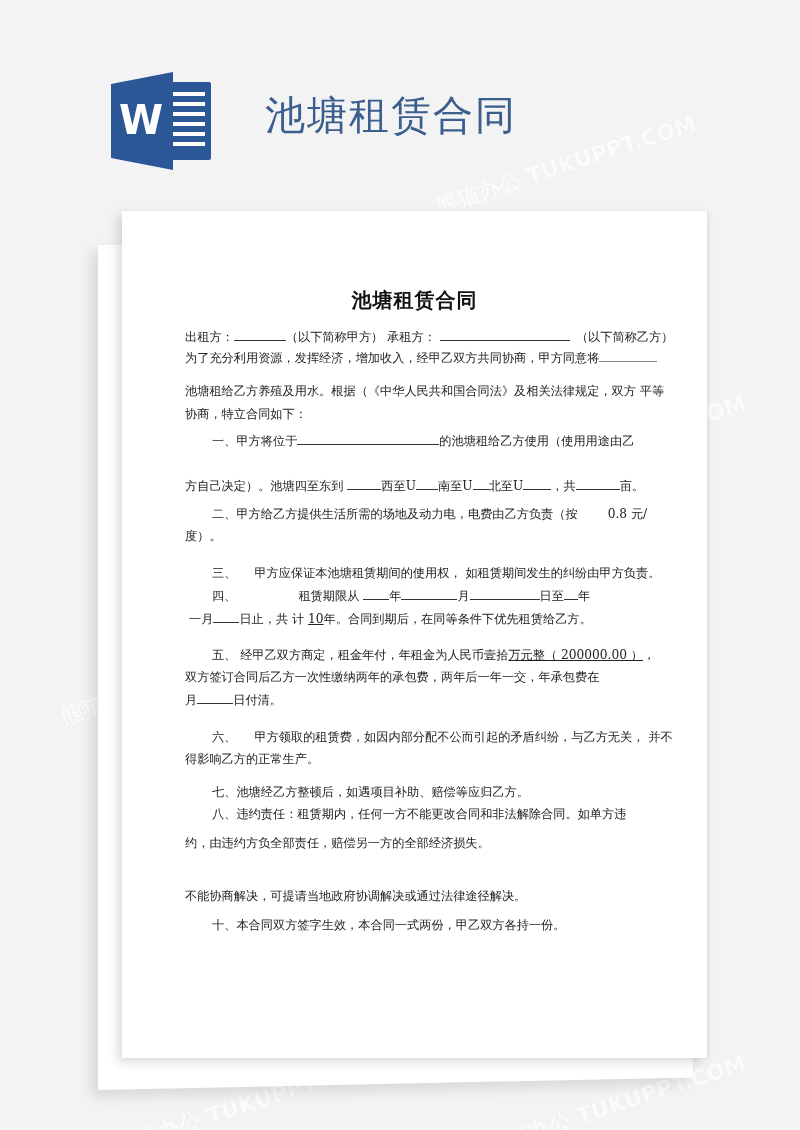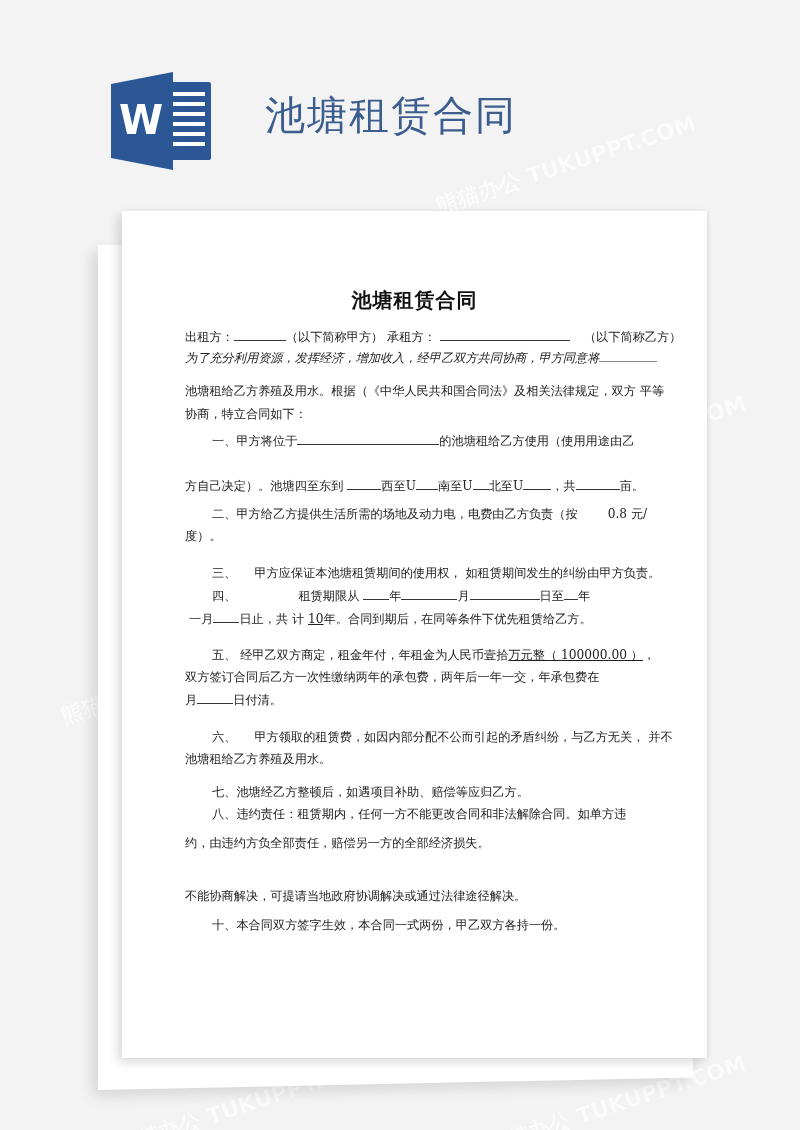--- a/index.html
+++ b/index.html
@@ -69,23 +69,23 @@
 <div class="watermark" style="left:110px;top:1090px;">熊猫办公 TUKUPPT.COM</div>
 <div class="watermark" style="left:480px;top:1090px;">熊猫办公 TUKUPPT.COM</div>
 
 <div class="page-back"></div>
 
 <div class="page-front">
   <div class="doc">
     <div class="doc-title">池塘租赁合同</div>
 
     <div class="line" style="left:63px;top:117px;">
-      <span>出租方：</span><span class="blank" style="width:52px;"></span><span>（以下简称甲方） 承租方：</span><span class="blank" style="width:130px;margin-left:4px;"></span><span style="margin-left:14px;">（以下简称乙方）</span>
+      <span>出租方：</span><span class="blank" style="width:52px;"></span><span>（以下简称甲方） 承租方：</span><span class="blank" style="width:130px;margin-left:4px;"></span><span style="margin-left:6px;">（以下简称乙方）</span>
     </div>
-    <div class="line" style="left:63px;top:138px;font-style:italic;">
+    <div class="line" style="left:63px;top:138px;">
       <span>为了充分利用资源，发挥经济，增加收入，经甲乙双方共同协商，甲方同意将</span><span class="blank" style="width:58px;border-color:#888;"></span>
     </div>
     <div class="line" style="left:63px;top:172px;">池塘租给乙方养殖及用水。根据（《中华人民共和国合同法》及相关法律规定，双方  平等</div>
     <div class="line" style="left:63px;top:195px;">协商，特立合同如下：</div>
 
     <div class="line" style="left:90px;top:221px;">
       <span>一、甲方将位于</span><span class="blank" style="width:142px;"></span><span>的池塘租给乙方使用（使用用途由乙</span>
     </div>
     <div class="line" style="left:63px;top:266px;">
       <span>方自己决定）。池塘四至东到</span>
@@ -103,31 +103,31 @@
     <div class="line" style="left:90px;top:376px;">
       <span>四、</span><span style="margin-left:62px;">租赁期限从</span>
       <span class="blank" style="width:26px;"></span><span>年</span><span class="blank" style="width:56px;"></span><span>月</span><span class="blank" style="width:70px;"></span><span>日至</span><span class="blank" style="width:14px;"></span><span>年</span>
     </div>
     <div class="line" style="left:67px;top:399px;">
       <span>一月</span><span class="blank" style="width:26px;"></span><span>日止，共  计</span>
       <span class="u">10</span><span>年。合同到期后，在同等条件下优先租赁给乙方。</span>
     </div>
 
     <div class="line" style="left:90px;top:436px;">
-      <span>五、  经甲乙双方商定，租金年付，年租金为人民币壹拾</span><span class="u">万元整（      100000.00 ）</span><span>，</span>
+      <span>五、  经甲乙双方商定，租金年付，年租金为人民币壹拾</span><span class="u">万元整（      200000.00 ）</span><span>，</span>
     </div>
     <div class="line" style="left:63px;top:458px;">双方签订合同后乙方一次性缴纳两年的承包费，两年后一年一交，年承包费在</div>
     <div class="line" style="left:63px;top:480px;">
       <span>月</span><span class="blank" style="width:36px;"></span><span>日付清。</span>
     </div>
 
     <div class="line" style="left:90px;top:518px;">
       <span>六、</span><span style="margin-left:18px;">甲方领取的租赁费，如因内部分配不公而引起的矛盾纠纷，与乙方无关，  并不</span>
     </div>
-    <div class="line" style="left:63px;top:540px;">池塘租给乙方养殖及用水。</div>
+    <div class="line" style="left:63px;top:540px;">得影响乙方的正常生产。</div>
 
     <div class="line" style="left:90px;top:573px;">七、池塘经乙方整顿后，如遇项目补助、赔偿等应归乙方。</div>
     <div class="line" style="left:90px;top:595px;">八、违约责任：租赁期内，任何一方不能更改合同和非法解除合同。如单方违</div>
     <div class="line" style="left:63px;top:624px;">约，由违约方负全部责任，赔偿另一方的全部经济损失。</div>
     <div class="line" style="left:90px;top:706px;">十、本合同双方签字生效，本合同一式两份，甲乙双方各持一份。</div>
     <div class="line" style="left:63px;top:677px;">不能协商解决，可提请当地政府协调解决或通过法律途径解决。</div>
   </div>
 </div>
 
 </body></html>

